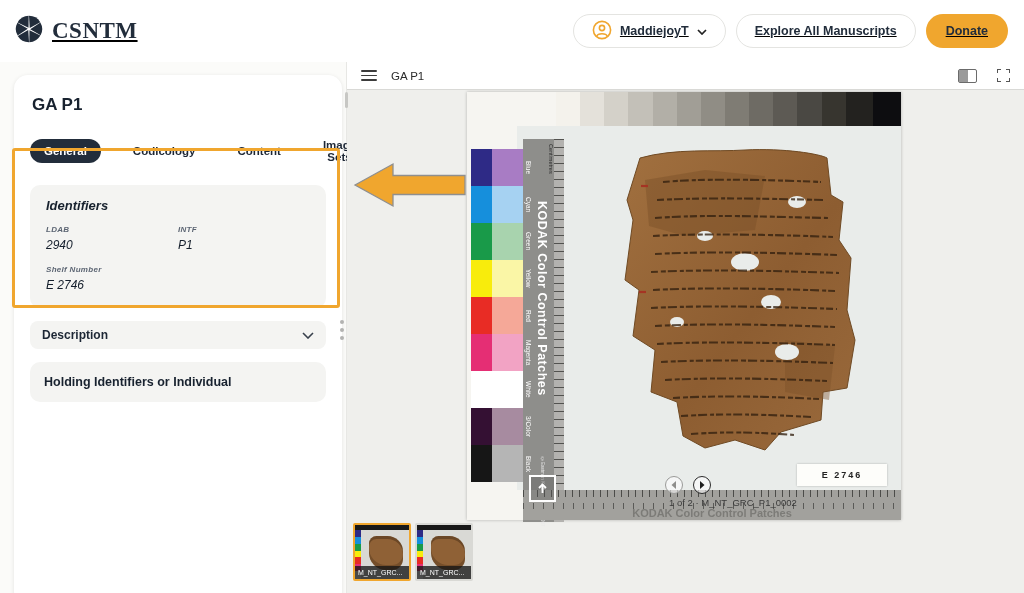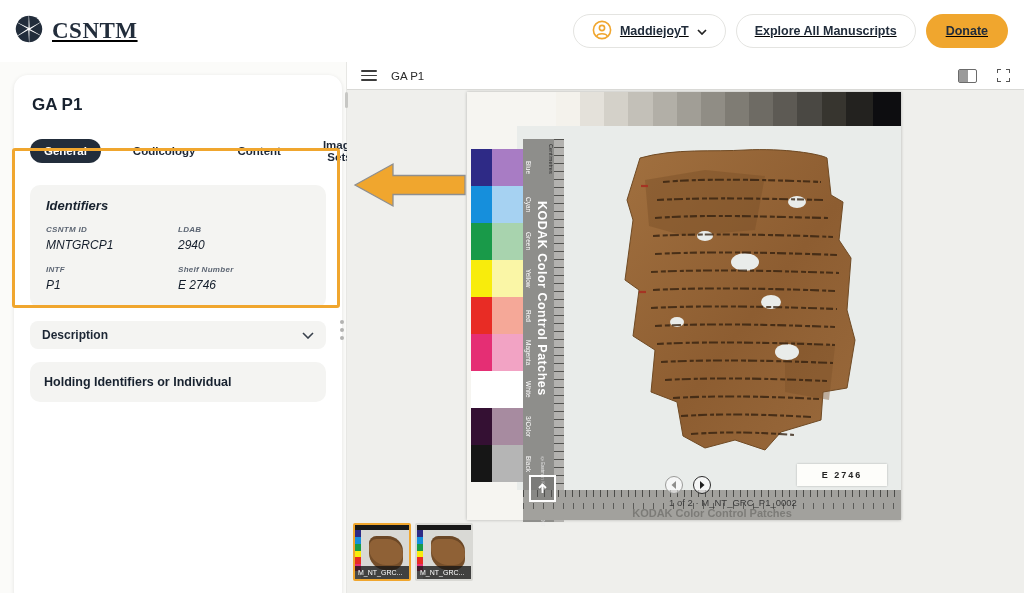--- a/index.html
+++ b/index.html
@@ -195,24 +195,20 @@
         <div class="tabs">
           <button class="tab active">General</button>
           <button class="tab">Codicology</button>
           <button class="tab">Content</button>
           <button class="tab">Image Sets</button>
         </div>
 
         <section class="id-card">
           <h3>Identifiers</h3>
           <div class="id-grid">
-            <div>
-              <div class="id-label">CSNTM ID</div>
-              <div class="id-value">MNTGRCP1</div>
-            </div>
             <div>
               <div class="id-label">LDAB</div>
               <div class="id-value">2940</div>
             </div>
             <div>
               <div class="id-label">INTF</div>
               <div class="id-value">P1</div>
             </div>
             <div>
               <div class="id-label">Shelf Number</div>

